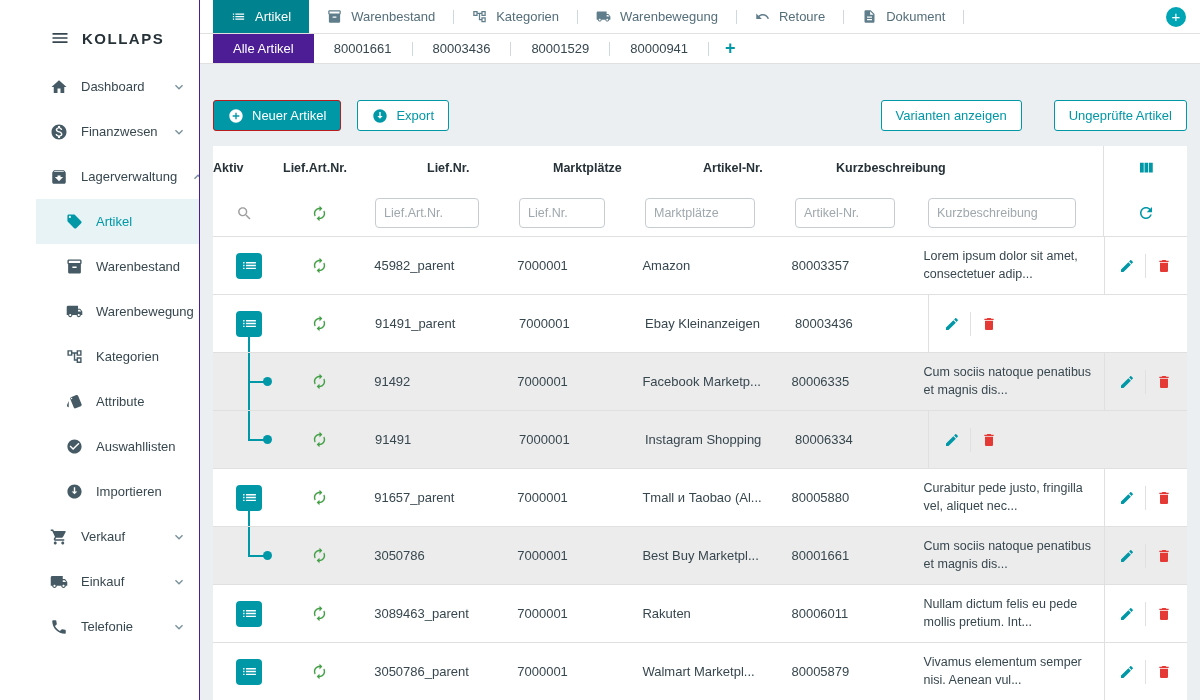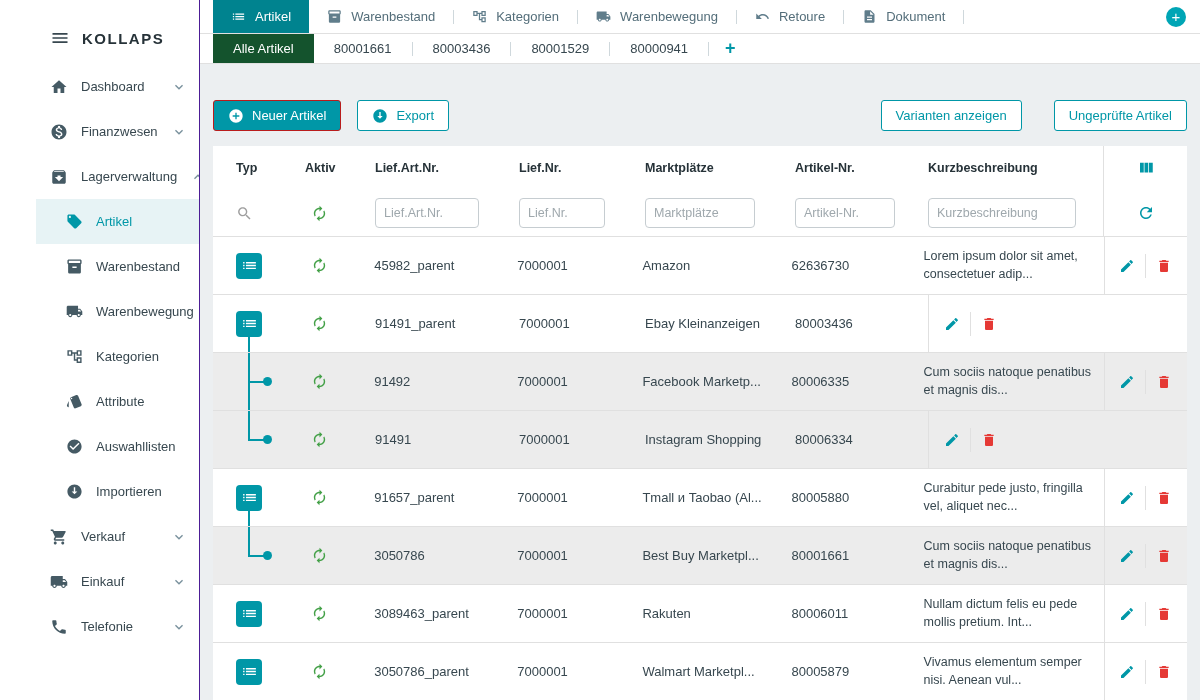--- a/index.html
+++ b/index.html
@@ -21,21 +21,21 @@
   .main{flex:1;display:flex;flex-direction:column;min-width:0;}
 
   .tabbar1{height:34px;background:#fff;border-bottom:1px solid #e0e0e0;display:flex;align-items:stretch;padding-left:13px;}
   .tab{display:flex;align-items:center;gap:9px;padding:0 18px;font-size:13px;color:#546e7a;cursor:pointer;}
   .tab.active{background:#00838f;color:#fff;}
   .vsep{width:1px;height:14px;background:#cfd8dc;align-self:center;}
   .add-circle{margin-left:auto;margin-right:14px;align-self:center;width:20px;height:20px;border-radius:50%;background:#00a5b5;color:#fff;display:flex;align-items:center;justify-content:center;font-size:15px;line-height:1;cursor:pointer;}
 
   .tabbar2{height:30px;background:#fff;border-bottom:1px solid #e0e0e0;display:flex;align-items:stretch;padding-left:13px;}
   .subtab{display:flex;align-items:center;padding:0 20px;font-size:13px;color:#37474f;cursor:pointer;}
-  .subtab.active{background:#14532d;color:#fff;}
+  .subtab.active{background:#4c1d95;color:#fff;}
   .subtab-add{display:flex;align-items:center;padding:0 16px;color:#0097a7;font-size:18px;font-weight:bold;cursor:pointer;}
 
   .content{flex:1;padding:0 13px;display:flex;flex-direction:column;min-height:0;}
   .toolbar{margin-top:36px;display:flex;align-items:center;}
   .btn{height:31px;display:inline-flex;align-items:center;gap:8px;padding:0 14px;border-radius:3px;font-size:13px;cursor:pointer;white-space:nowrap;}
   .btn-primary{background:#0097a7;color:#fff;border:1px solid #b91c1c;text-align:center;}
   .btn-outline{background:#fff;color:#0097a7;border:1px solid #0097a7;}
   .tb-left{display:flex;gap:16px;}
   .tb-right{margin-left:auto;display:flex;gap:32px;}
 
@@ -335,21 +335,20 @@
           </button>
         <button class="btn btn-outline">
             <span>Ungeprüfte Artikel</span>
           </button>
       </div>
     </div>
 
     <div class="table">
 
       <div class="trow thead">
-        <div class="cell c-typ">Typ</div>
         <div class="cell c-aktiv">Aktiv</div>
         <div class="cell c-lan">Lief.Art.Nr.</div>
         <div class="cell c-ln">Lief.Nr.</div>
         <div class="cell c-mp">Marktplätze</div>
         <div class="cell c-an">Artikel-Nr.</div>
         <div class="cell c-kb">Kurzbeschreibung</div>
         <div class="cell c-act">
             <span class="icon-btn">
               <svg viewBox="0 0 24 24" width="18" height="18" fill="#0097a7">
                 <path d="M10 18h5V5h-5v13zm-6 0h5V5H4v13zM16 5v13h5V5h-5z"></path>
@@ -398,21 +397,21 @@
         <div class="cell c-aktiv">
             <span>
               <svg viewBox="0 0 24 24" width="17" height="17" fill="#43a047">
                 <path d="M12 6v3l4-4-4-4v3c-4.42 0-8 3.58-8 8 0 1.57.46 3.03 1.24 4.26L6.7 14.8c-.45-.83-.7-1.79-.7-2.8 0-3.31 2.69-6 6-6zm6.76 1.74L17.3 9.2c.44.84.7 1.79.7 2.8 0 3.31-2.69 6-6 6v-3l-4 4 4 4v-3c4.42 0 8-3.58 8-8 0-1.57-.46-3.03-1.24-4.26z"></path>
               </svg>
             </span>
           </div>
         <div class="cell c-lan">45982_parent</div>
         <div class="cell c-ln">7000001</div>
         <div class="cell c-mp">Amazon</div>
-        <div class="cell c-an">62636730</div>
+        <div class="cell c-an">80003357</div>
         <div class="cell c-kb">
             <div class="desc">Lorem ipsum dolor sit amet, consectetuer adip...</div>
           </div>
         <div class="cell c-act">
           <span class="icon-btn">
               <svg viewBox="0 0 24 24" width="16" height="16" fill="#0097a7">
                 <path d="M3 17.25V21h3.75L17.81 9.94l-3.75-3.75L3 17.25zM20.71 7.04c.39-.39.39-1.02 0-1.41l-2.34-2.34c-.39-.39-1.02-.39-1.41 0l-1.83 1.83 3.75 3.75 1.41-1.83z"></path>
               </svg>
             </span>
           <span class="act-sep"></span>

